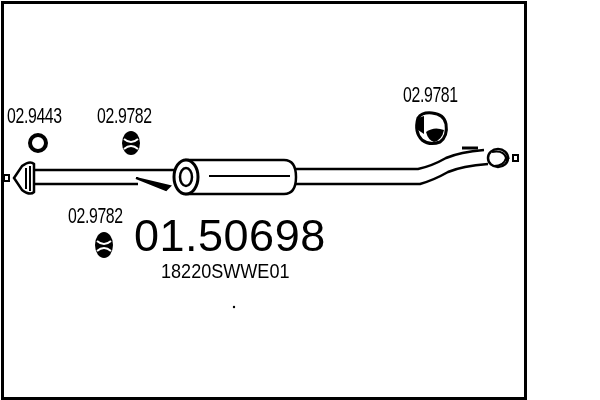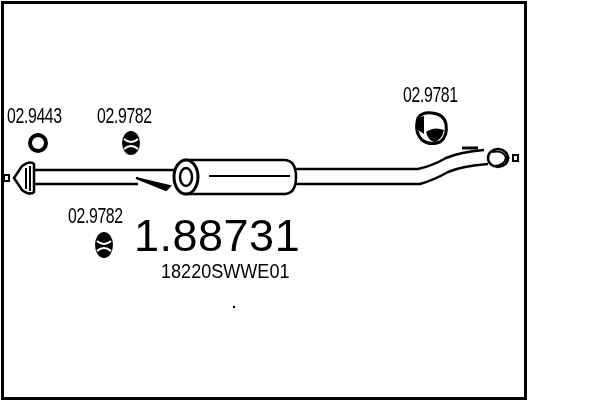--- a/index.html
+++ b/index.html
@@ -81,14 +81,14 @@
   </g>
 
   <circle cx="234" cy="307" r="1.2" fill="#000"></circle>
 </svg>
 
 <div class="label part-num" style="left:7px; top:105px;">02.9443</div>
 <div class="label part-num" style="left:97px; top:105px;">02.9782</div>
 <div class="label part-num" style="left:68px; top:205px;">02.9782</div>
 <div class="label part-num" style="left:403px; top:84px;">02.9781</div>
 
-<div class="label main-num" style="left:134px; top:213px;">1.88731</div>
+<div class="label main-num" style="left:134px; top:213px;">01.50698</div>
 <div class="label oem-num" style="left:161px; top:260px;">18220SWWE01</div>
 
 </body></html>

